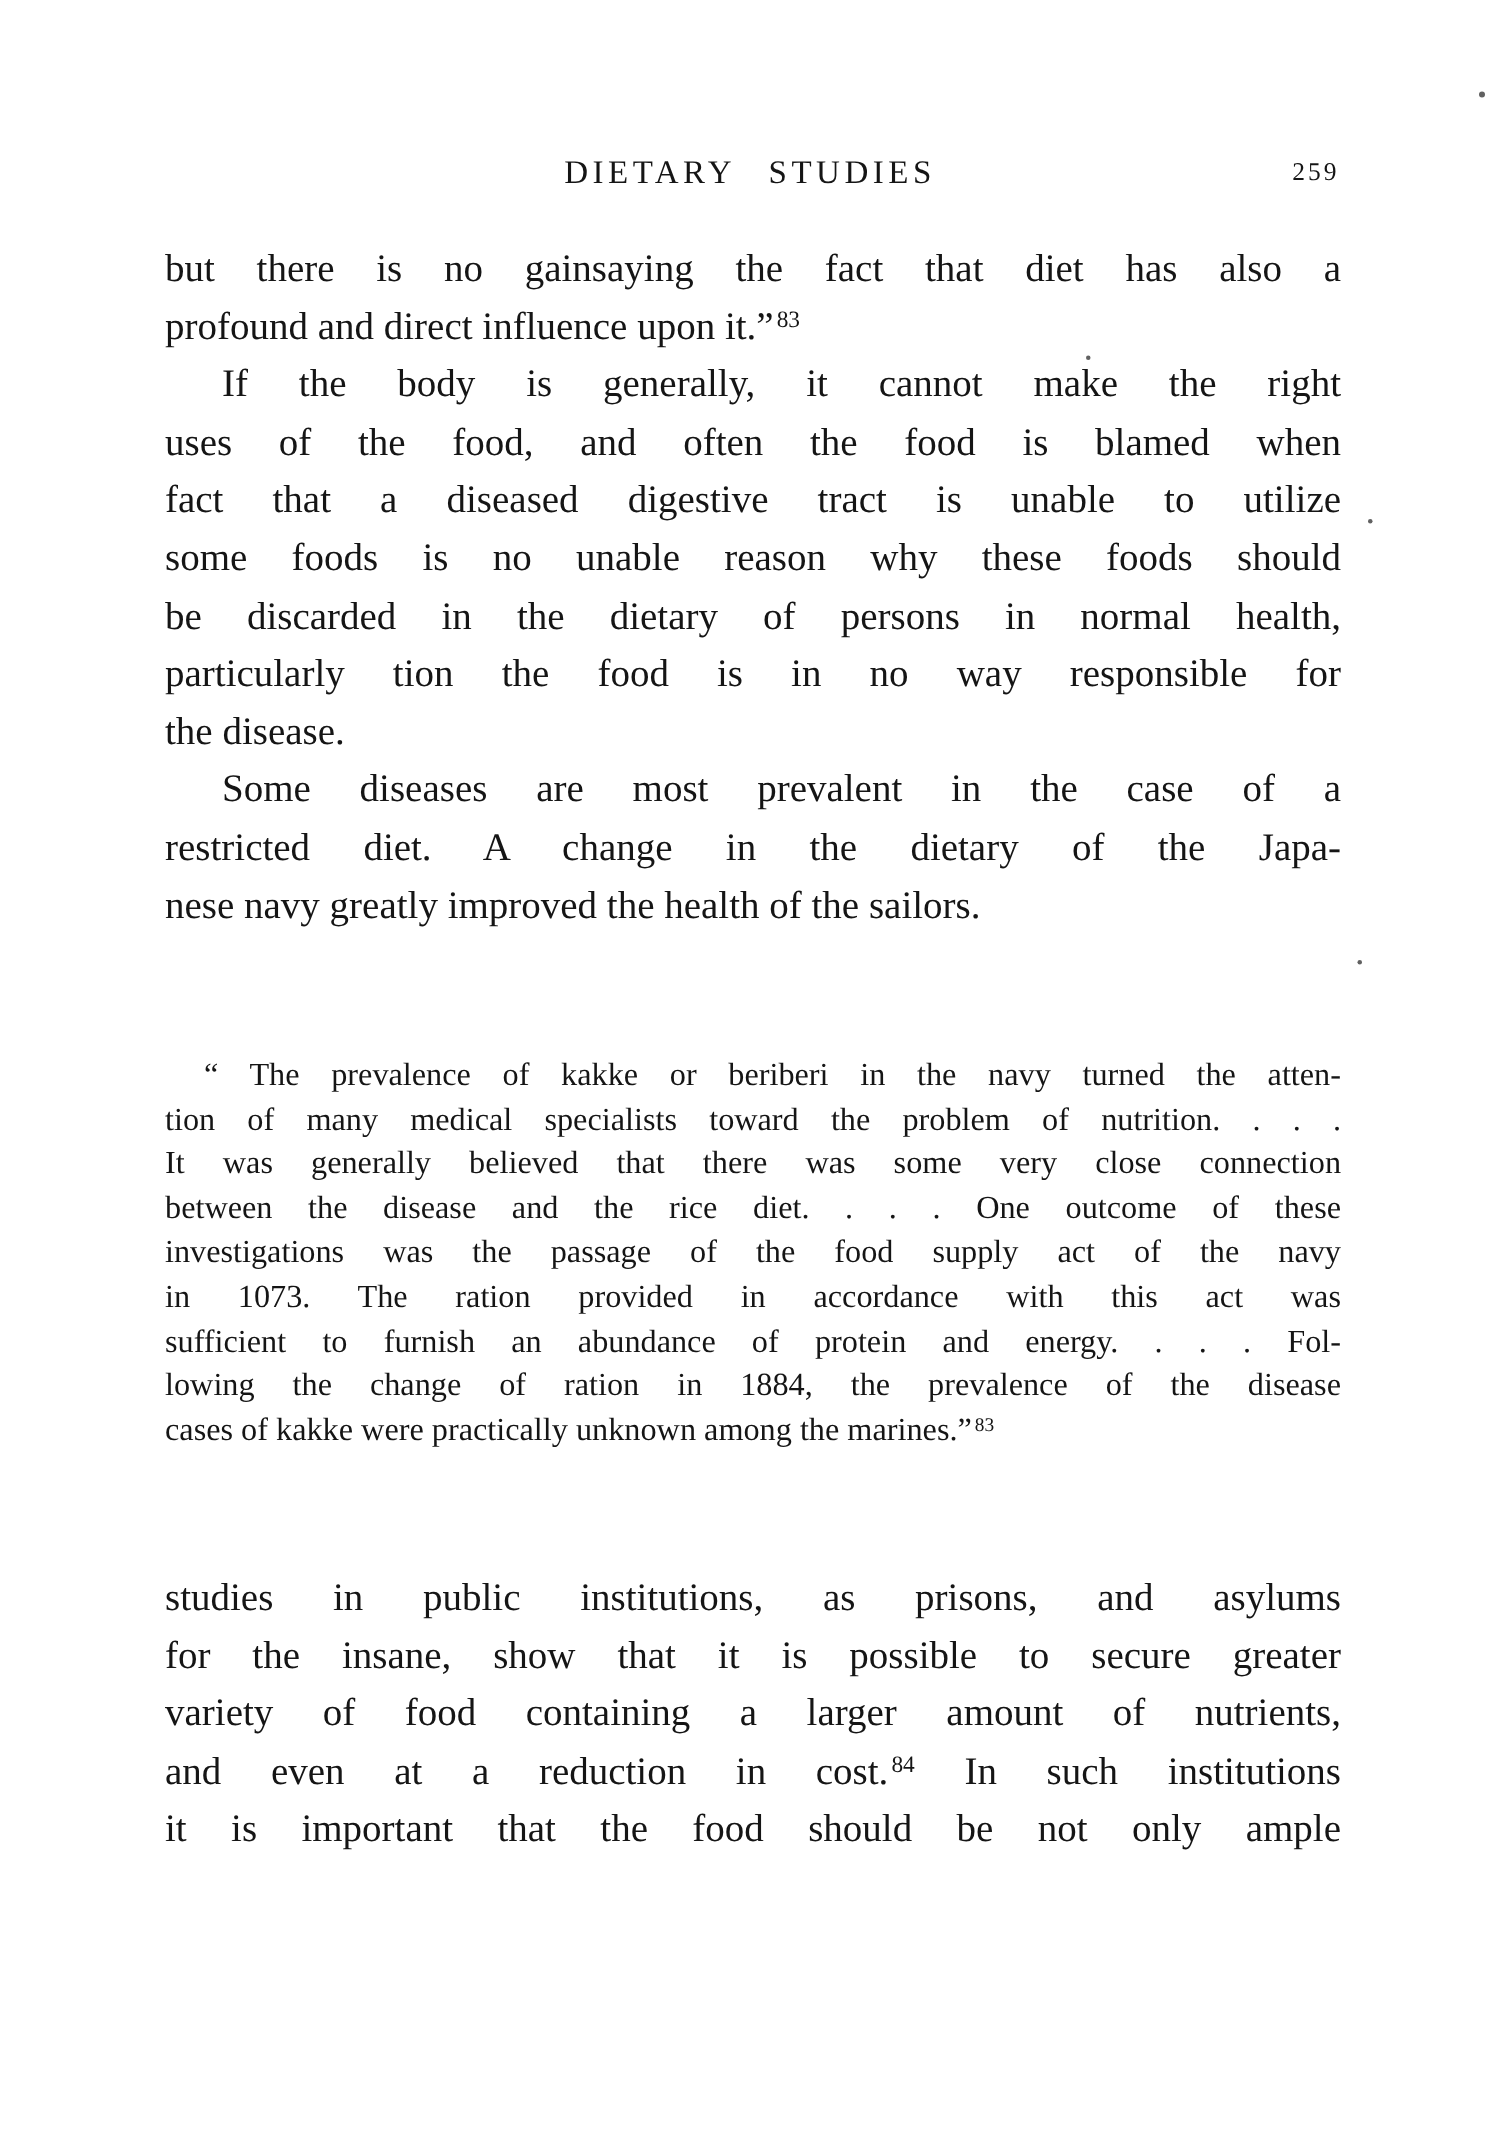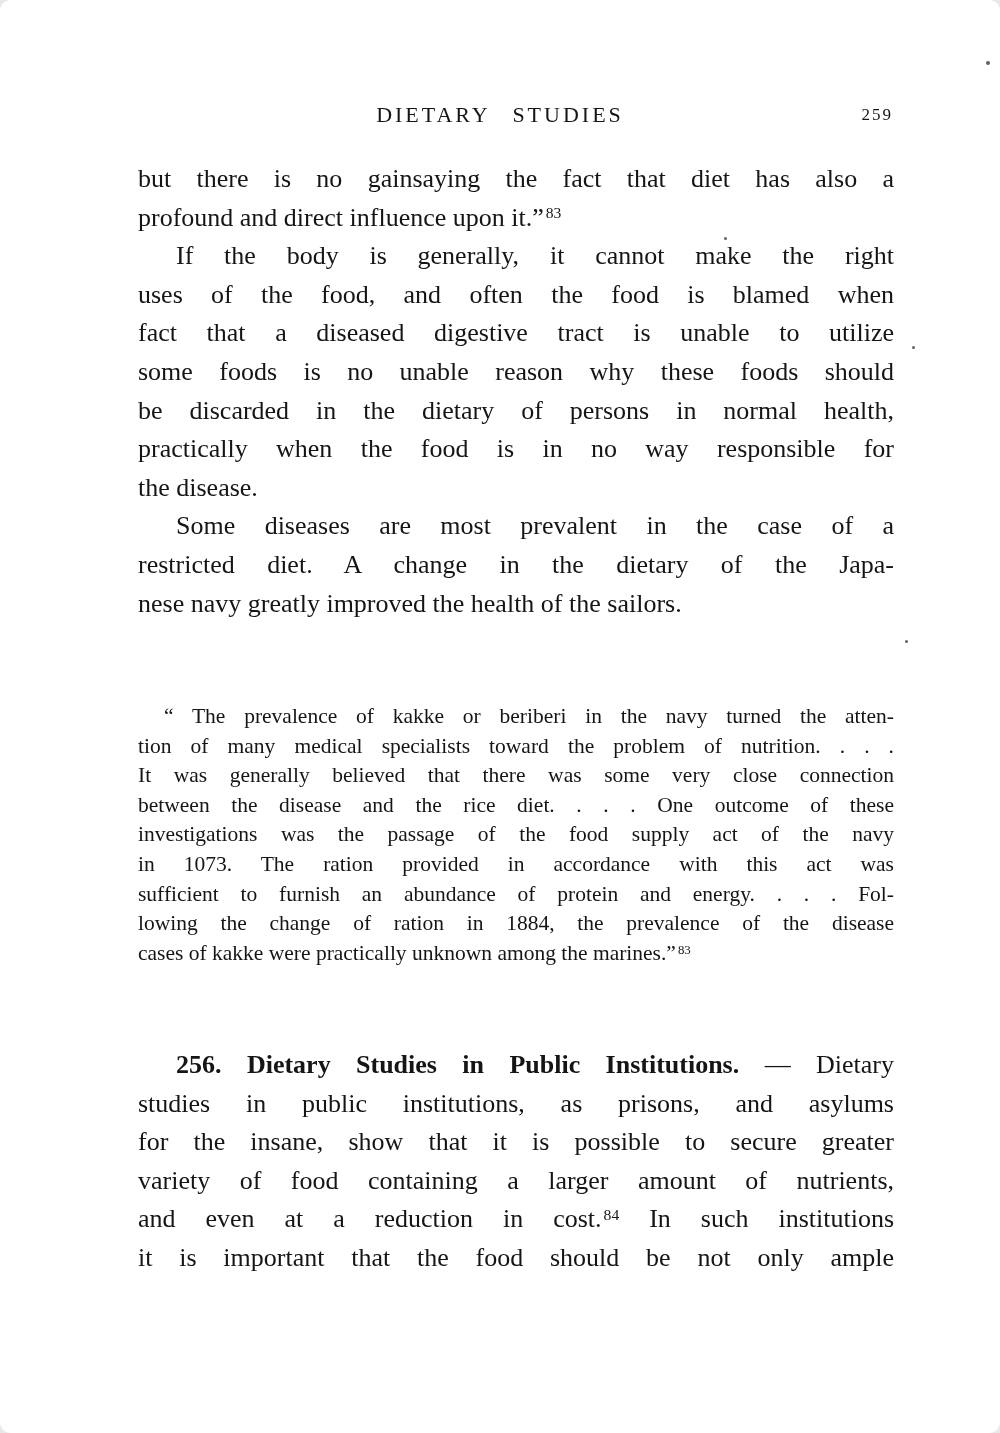--- a/index.html
+++ b/index.html
@@ -4,35 +4,34 @@
 <style>
   html,body { margin:0; padding:0; background:#e8e8e8; }
   .page {
     position:relative;
     width:1000px; height:1433px;
     margin:0 auto;
     background:#ffffff;
     color:#151515;
     font-family:"Liberation Serif","DejaVu Serif",serif;
     overflow:hidden;
-    border-radius:11px;
   }
   .header {
     position:absolute; top:100px; left:0; width:100%;
     text-align:center; font-size:22px; line-height:30px;
   }
   .running-title { letter-spacing:3px; word-spacing:14px; }
   .page-number { position:absolute; right:107px; top:0; font-size:17px; letter-spacing:2px; }
 
   .textblock { position:absolute; left:110px; width:784px; }
   .body-text { top:160px; font-size:26px; line-height:38.6px; }
   .quote-block { top:702px; font-size:21.5px; line-height:29.6px; }
   .section-block { top:1046px; font-size:26px; line-height:38.6px; }
 
-  .line { text-align:justify; text-align-last:justify; text-justify:inter-word; white-space:normal;margin-left:28px; }
+  .line { text-align:justify; text-align-last:justify; text-justify:inter-word; white-space:normal; }
   .line.last { text-align-last:left; }
   .line.indent { text-indent:38px; }
   .quote-block .line.indent { text-indent:26px;font-family:Liberation Serif, serif; }
 
   .bold { font-weight:bold; }
   sup.fnref {
     font-size:0.60em; line-height:0;
     vertical-align:baseline; position:relative; top:-0.48em;
     margin-left:2px;
   }
@@ -56,21 +55,21 @@
     <div>
       <div class="line">but there is no gainsaying the fact that diet has also a</div>
       <div class="line last"><span>profound and direct influence upon it.”</span><sup class="fnref">83</sup></div>
     </div>
     <div>
       <div class="line indent">If the body is generally, it cannot make the right</div>
       <div class="line">uses of the food, and often the food is blamed when</div>
       <div class="line">fact that a diseased digestive tract is unable to utilize</div>
       <div class="line">some foods is no unable reason why these foods should</div>
       <div class="line">be discarded in the dietary of persons in normal health,</div>
-      <div class="line">practically when the food is in no way responsible for</div>
+      <div class="line">particularly tion the food is in no way responsible for</div>
       <div class="line last">the disease.</div>
     </div>
     <div>
       <div class="line indent">Some diseases are most prevalent in the case of a</div>
       <div class="line">restricted diet.  A change in the dietary of the Japa-</div>
       <div class="line last">nese navy greatly improved the health of the sailors.</div>
     </div>
   </div>
 
   <div class="textblock quote-block">
@@ -79,21 +78,20 @@
     <div class="line">It was generally believed that there was some very close connection</div>
     <div class="line">between the disease and the rice diet. . . .  One outcome of these</div>
     <div class="line">investigations was the passage of the food supply act of the navy</div>
     <div class="line">in 1073.  The ration provided in accordance with this act was</div>
     <div class="line">sufficient to furnish an abundance of protein and energy. . . .  Fol-</div>
     <div class="line">lowing the change of ration in 1884, the prevalence of the disease</div>
     <div class="line last"><span>cases of kakke were practically unknown among the marines.”</span><sup class="fnref">83</sup></div>
   </div>
 
   <div class="textblock section-block">
-    <div class="line indent"><span class="bold">256. Dietary Studies in Public Institutions.</span><span> — Dietary</span></div>
     <div class="line">studies in public institutions, as prisons, and asylums</div>
     <div class="line">for the insane, show that it is possible to secure greater</div>
     <div class="line">variety of food containing a larger amount of nutrients,</div>
     <div class="line"><span>and even at a reduction in cost.</span><sup class="fnref">84</sup><span>  In such institutions</span></div>
     <div class="line">it is important that the food should be not only ample</div>
   </div>
 
   <div class="speck s1"></div>
   <div class="speck s2"></div>
   <div class="speck s3"></div>

